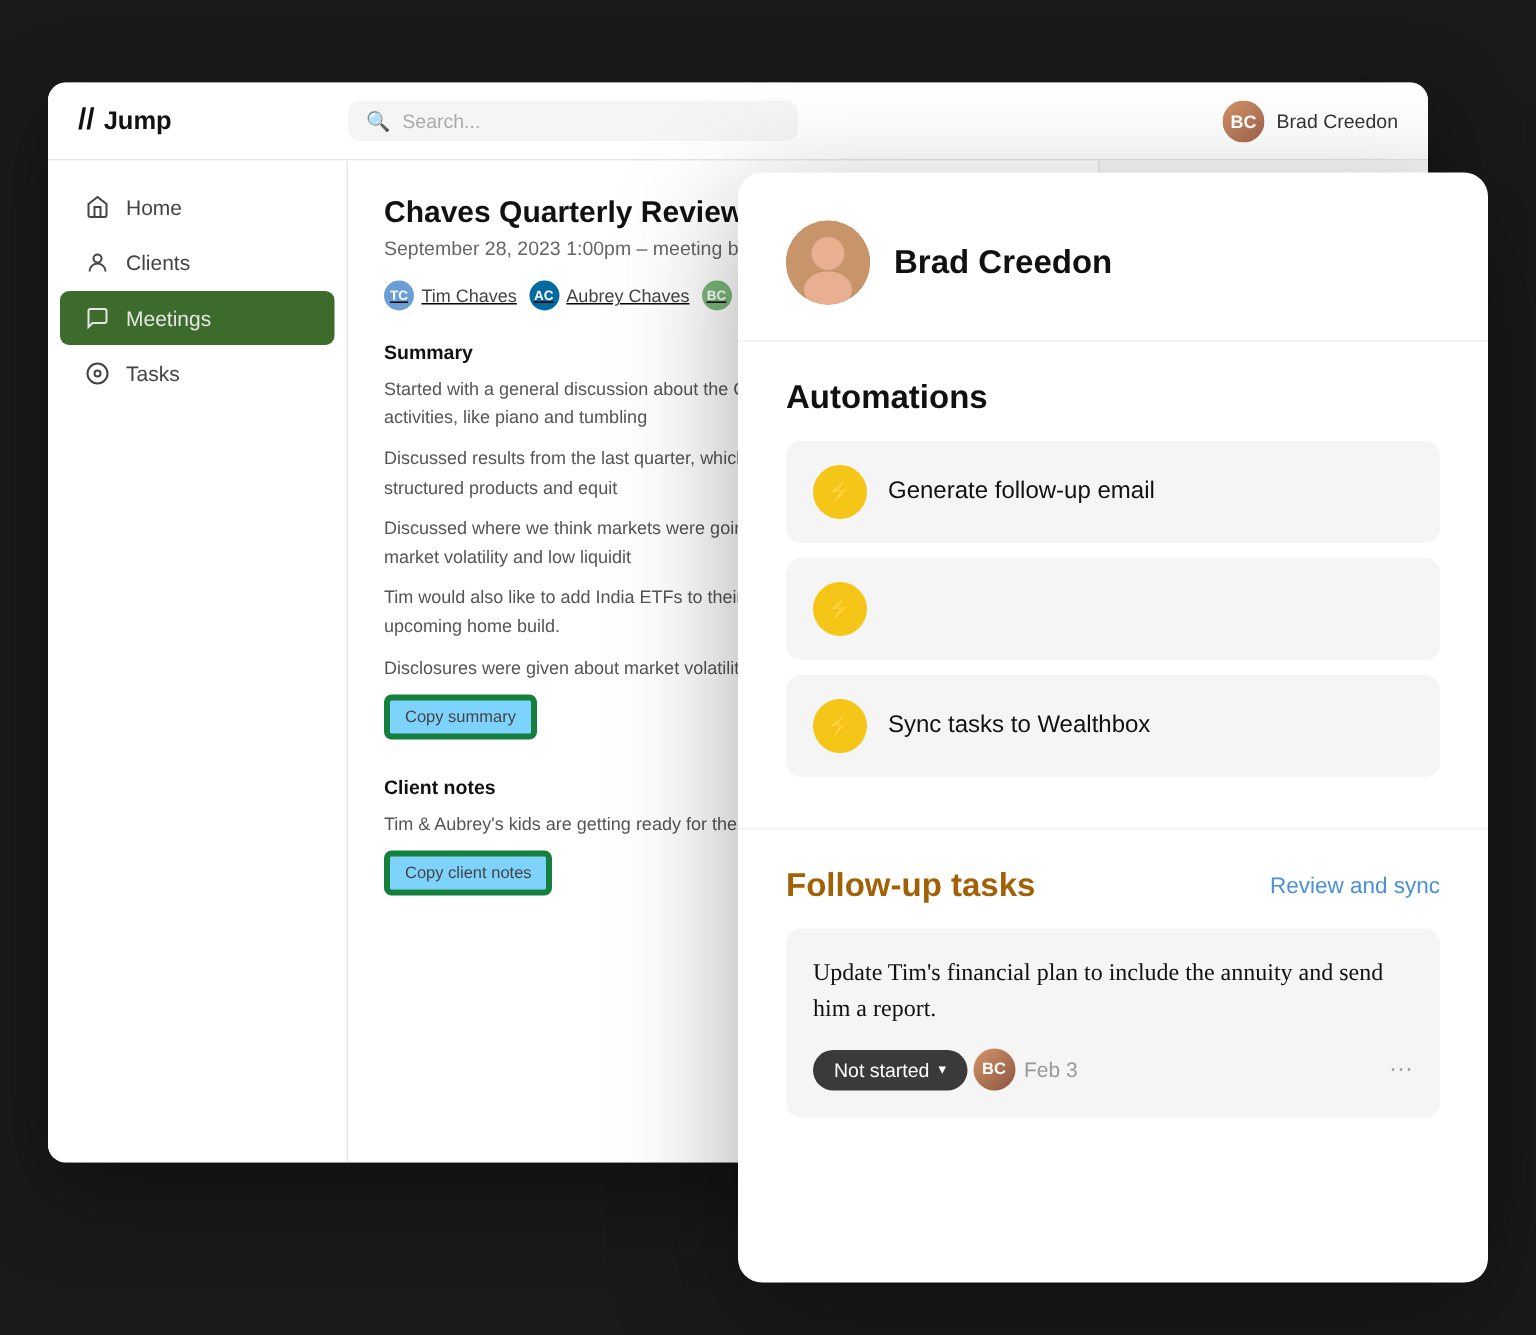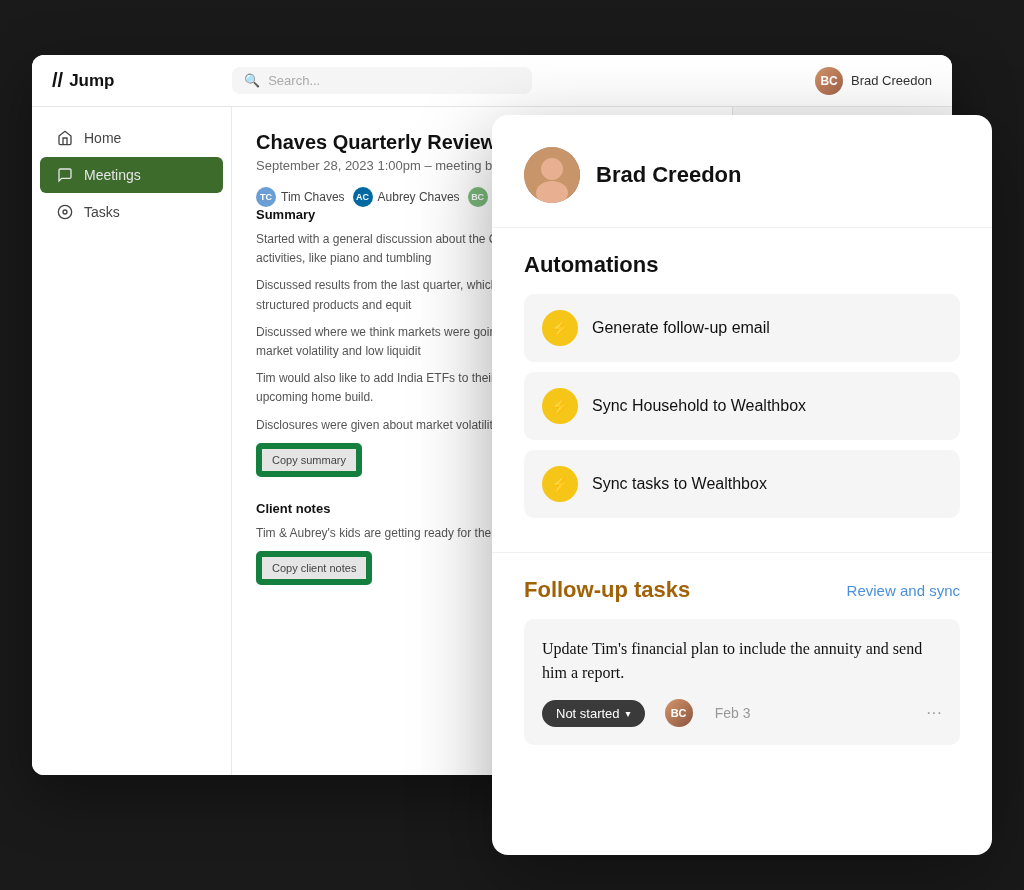--- a/index.html
+++ b/index.html
@@ -173,20 +173,22 @@
     .meeting-subtitle {
       font-size: 13px;
       color: #666;
       margin-bottom: 14px;
     }
 
     .attendees {
       display: flex;
       align-items: center;
       gap: 8px;
+      margin-bottom: 20px;
+      text-decoration: underline;
     }
 
     .attendee-chip {
       display: flex;
       align-items: center;
       gap: 5px;
       font-size: 12px;
       color: #444;
     }
 
@@ -249,22 +251,22 @@
     }
 
     .summary-text {
       font-size: 12px;
       color: #555;
       line-height: 1.6;
       margin-bottom: 8px;
     }
 
     .copy-btn {
-      background: #e5e5e5;
-      border: 6px solid #15803d;
+      background: #7dd3fc;
+      border: 4px solid #15803d;
       border-radius: 5px;
       padding: 5px 10px;
       font-size: 11px;
       color: #444;
       cursor: pointer;
       margin-bottom: 16px;
     }
 
     .client-notes-section {
       margin-top: 4px;
@@ -432,21 +434,21 @@
       font-size: 16px;
       color: #111;
       line-height: 1.5;
       margin-bottom: 14px;
       font-family: Liberation Serif, serif;
     }
 
     .task-footer {
       display: flex;
       align-items: center;
-      gap: 20px;
+      gap: 4px;
     }
 
     .status-badge {
       display: flex;
       align-items: center;
       gap: 6px;
       background: #3a3a3a;
       color: white;
       border-radius: 20px;
       padding: 6px 14px;
@@ -509,20 +511,29 @@
 
       <div class="sidebar">
         <div class="nav-item">
           <span class="nav-icon">
             <svg width="16" height="16" viewBox="0 0 24 24" fill="none" stroke="currentColor" stroke-width="2">
                 <path d="M3 9l9-7 9 7v11a2 2 0 01-2 2H5a2 2 0 01-2-2z"></path>
                 <polyline points="9 22 9 12 15 12 15 22"></polyline>
               </svg>
           </span>
           <span>Home</span>
+        </div>
+        <div class="nav-item">
+          <span class="nav-icon">
+            <svg width="16" height="16" viewBox="0 0 24 24" fill="none" stroke="currentColor" stroke-width="2">
+                <circle cx="12" cy="8" r="4"></circle>
+                <path d="M20 21a8 8 0 10-16 0"></path>
+              </svg>
+          </span>
+          <span>Clients</span>
         </div>
         <div class="nav-item active">
           <span class="nav-icon">
             <svg width="16" height="16" viewBox="0 0 24 24" fill="none" stroke="currentColor" stroke-width="2">
                 <path d="M21 15a2 2 0 01-2 2H7l-4 4V5a2 2 0 012-2h14a2 2 0 012 2z"></path>
               </svg>
           </span>
           <span>Meetings</span>
         </div>
         <div class="nav-item">
@@ -615,21 +626,20 @@
     <div class="automations-section">
       <h2 class="automations-title">Automations</h2>
 
       <div class="automation-card">
         <div class="lightning-icon">⚡</div>
         <span class="automation-label">Generate follow-up email</span>
       </div>
 
       <div class="automation-card">
         <div class="lightning-icon">⚡</div>
-        <span class="automation-label">Sync Household to Wealthbox</span>
       </div>
 
       <div class="automation-card">
         <div class="lightning-icon">⚡</div>
         <span class="automation-label">Sync tasks to Wealthbox</span>
       </div>
     </div>
 
     <div class="followup-section">
       <div class="followup-header">

